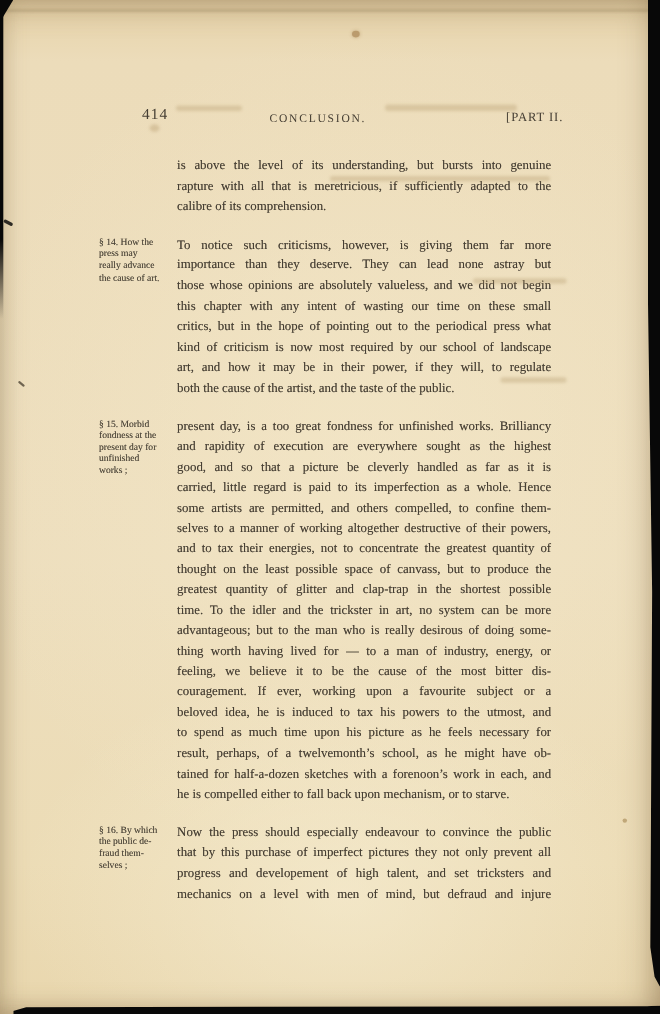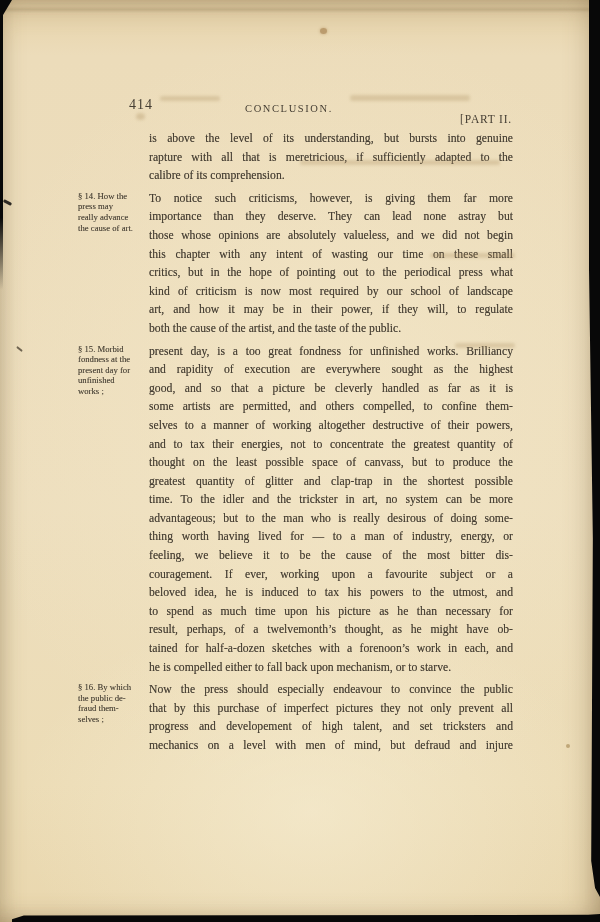--- a/index.html
+++ b/index.html
@@ -56,29 +56,29 @@
   .ghost-2 { top: 96px;  left: 160px; width: 60px; height: 5px; }
   .ghost-3 { top: 160px; left: 300px; width: 200px; height: 5px; }
   .ghost-4 { top: 253px; left: 430px; width: 85px;  height: 5px; }
   .ghost-5 { top: 343px; left: 455px; width: 60px;  height: 5px; }
 
   
   .header-item { position: absolute; color: #453e33; white-space: nowrap; }
   .page-number { top: 97px; left: 115px; font-size: 14px; letter-spacing: 1px; margin-left: 14px; }
   .running-title { top: 103px; left: 0; width: 600px; text-align: center;
                    transform: translateX(-11px); font-size: 10.5px; letter-spacing: 1.6px; }
-  .part-label { top: 101px; right: 88px; font-size: 11.5px; letter-spacing: 0.8px; margin-top: 12px; }
+  .part-label { top: 101px; right: 88px; font-size: 11.5px; letter-spacing: 0.8px; }
 
   
   .page-body {
     position: absolute; top: 126px; left: 145px; width: 372px;
     font-size: 11.7px; line-height: 18.6px; color: #463f34;
     text-shadow: 0 0 0.5px rgba(70,60,45,0.55);
   }
-  .para { position: relative; margin: 4px; }
+  .para { position: relative; margin: 16px; }
   .bline { text-align: justify; text-align-last: justify; }
   .bline.endpara { text-align-last: left; }
   .sidenote {
     position: absolute; top: 1px; left: -71px; width: 68px;
     font-size: 8.7px; line-height: 10.6px; color: #4a4337;
     text-shadow: 0 0 0.4px rgba(74,67,55,0.5);
   }
   .snline { white-space: nowrap; }
 </style>
 </head>
@@ -116,33 +116,34 @@
         <aside class="sidenote">
           <div class="snline">§ 15. Morbid</div>
           <div class="snline">fondness at the</div>
           <div class="snline">present day for</div>
           <div class="snline">unfinished</div>
           <div class="snline">works ;</div>
         </aside>
         <div class="bline">present day, is a too great fondness for unfinished works.  Brilliancy</div>
         <div class="bline">and rapidity of execution are everywhere sought as the highest</div>
         <div class="bline">good, and so that a picture be cleverly handled as far as it is</div>
+        <div class="bline">carried, little regard is paid to its imperfection as a whole.  Hence</div>
         <div class="bline">some artists are permitted, and others compelled, to confine them-</div>
         <div class="bline">selves to a manner of working altogether destructive of their powers,</div>
         <div class="bline">and to tax their energies, not to concentrate the greatest quantity of</div>
         <div class="bline">thought on the least possible space of canvass, but to produce the</div>
         <div class="bline">greatest quantity of glitter and clap-trap in the shortest possible</div>
         <div class="bline">time.  To the idler and the trickster in art, no system can be more</div>
         <div class="bline">advantageous; but to the man who is really desirous of doing some-</div>
         <div class="bline">thing worth having lived for — to a man of industry, energy, or</div>
         <div class="bline">feeling, we believe it to be the cause of the most bitter dis-</div>
         <div class="bline">couragement.  If ever, working upon a favourite subject or a</div>
         <div class="bline">beloved idea, he is induced to tax his powers to the utmost, and</div>
-        <div class="bline">to spend as much time upon his picture as he than necessary for</div>
-        <div class="bline">result, perhaps, of a twelvemonth’s thought, as he might have ob-</div>
+        <div class="bline">to spend as much time upon his picture as he feels necessary for</div>
+        <div class="bline">result, perhaps, of a twelvemonth’s school, as he might have ob-</div>
         <div class="bline">tained for half-a-dozen sketches with a forenoon’s work in each, and</div>
         <div class="bline endpara">he is compelled either to fall back upon mechanism, or to starve.</div>
       </div>
       <div class="para">
         <aside class="sidenote">
           <div class="snline">§ 16. By which</div>
           <div class="snline">the public de-</div>
           <div class="snline">fraud them-</div>
           <div class="snline">selves ;</div>
         </aside>

